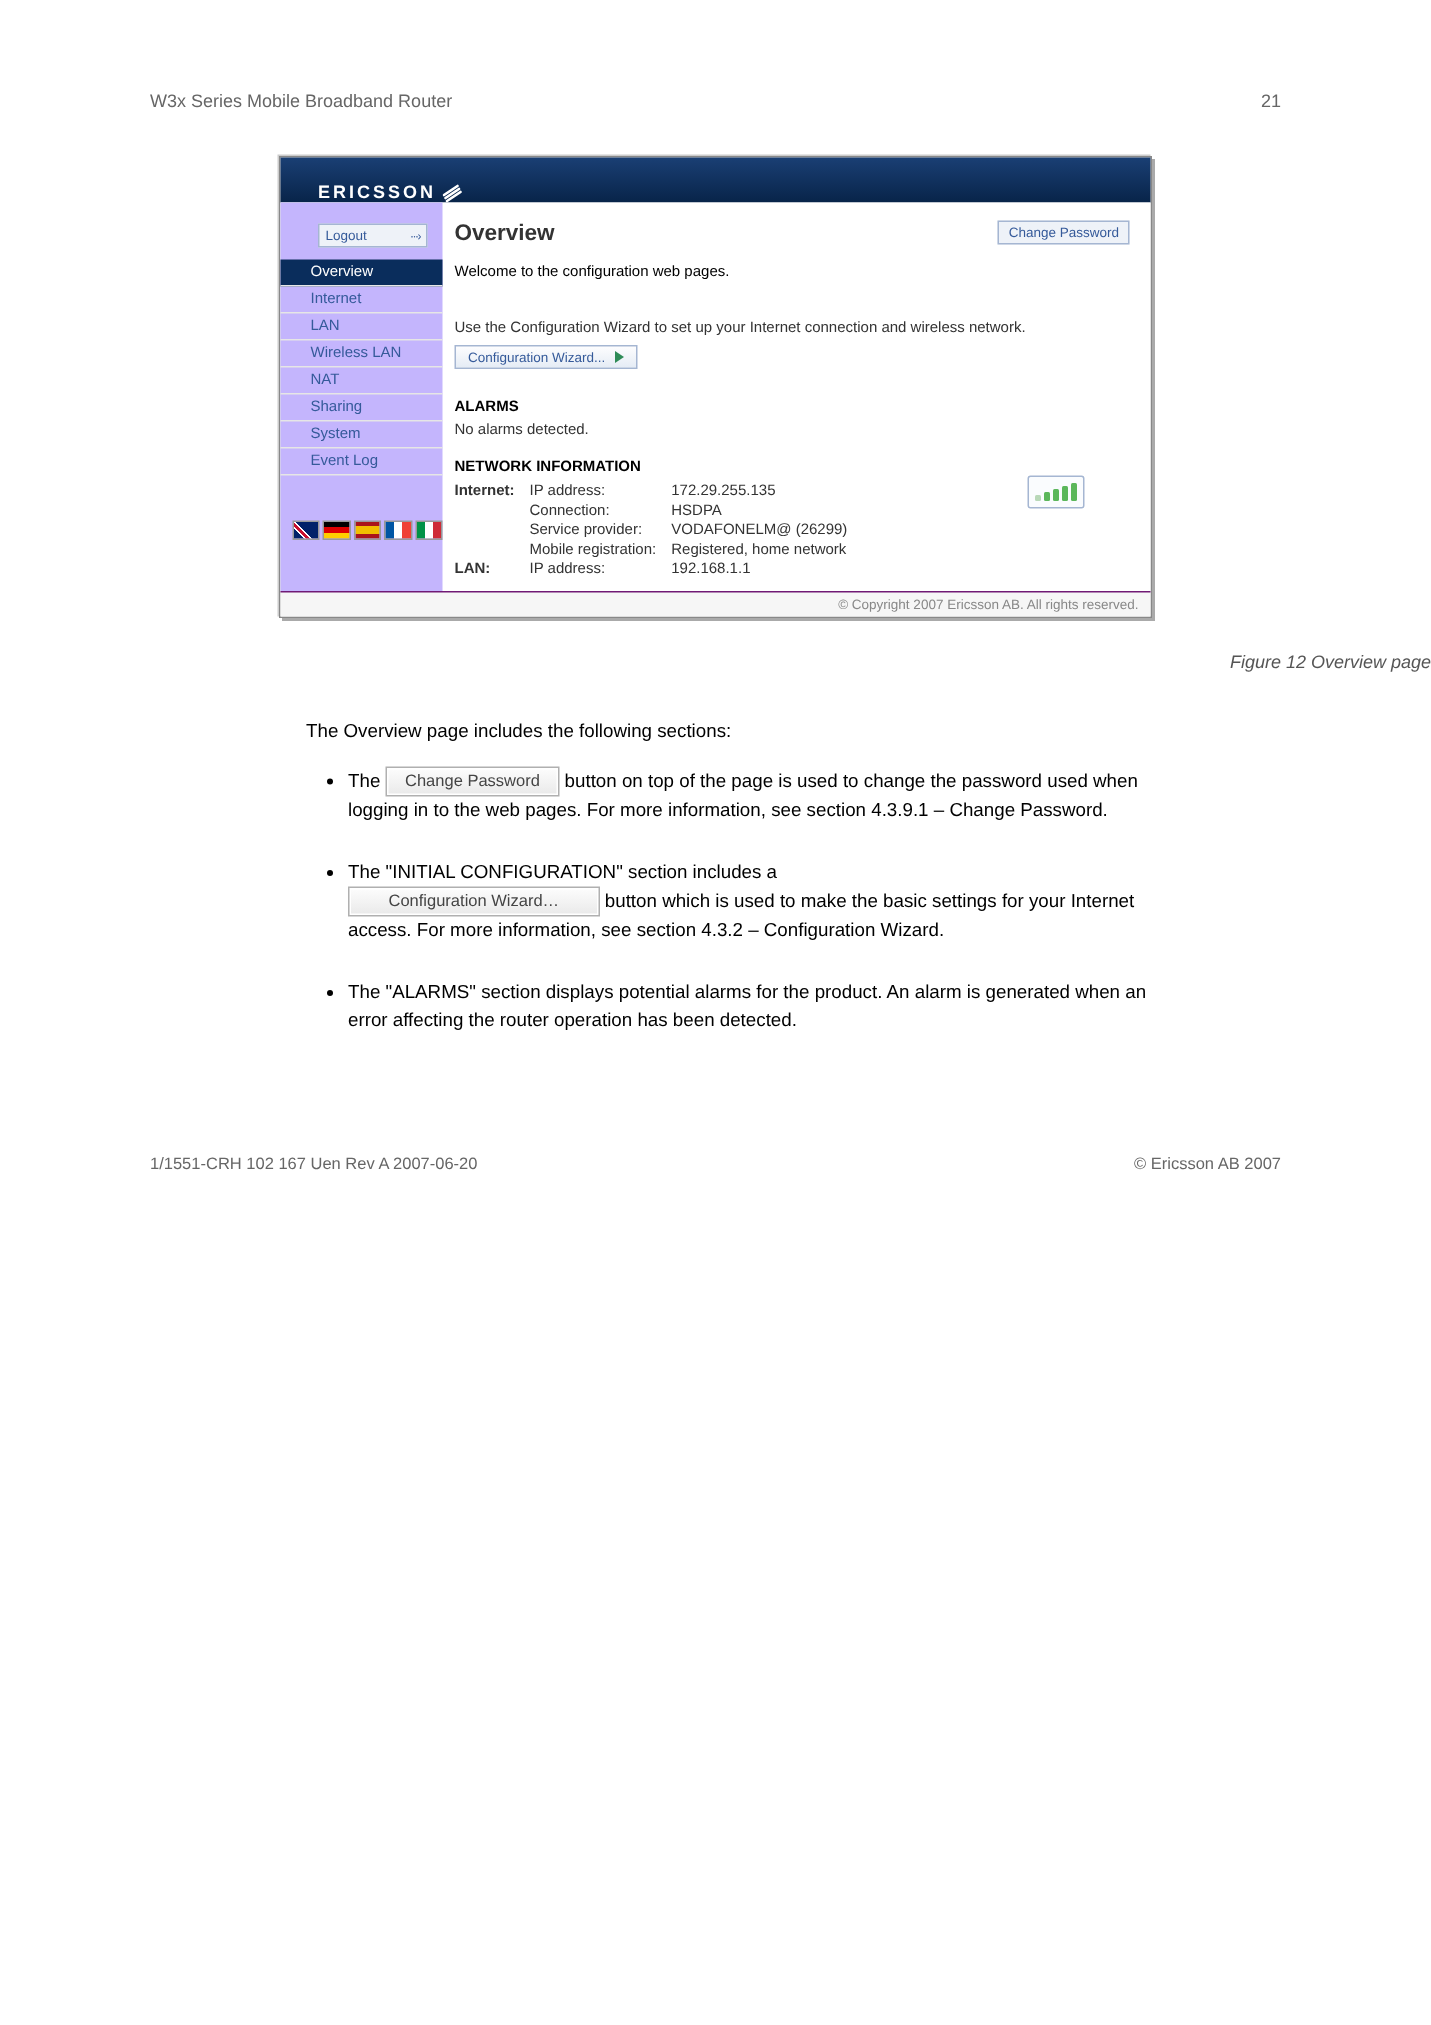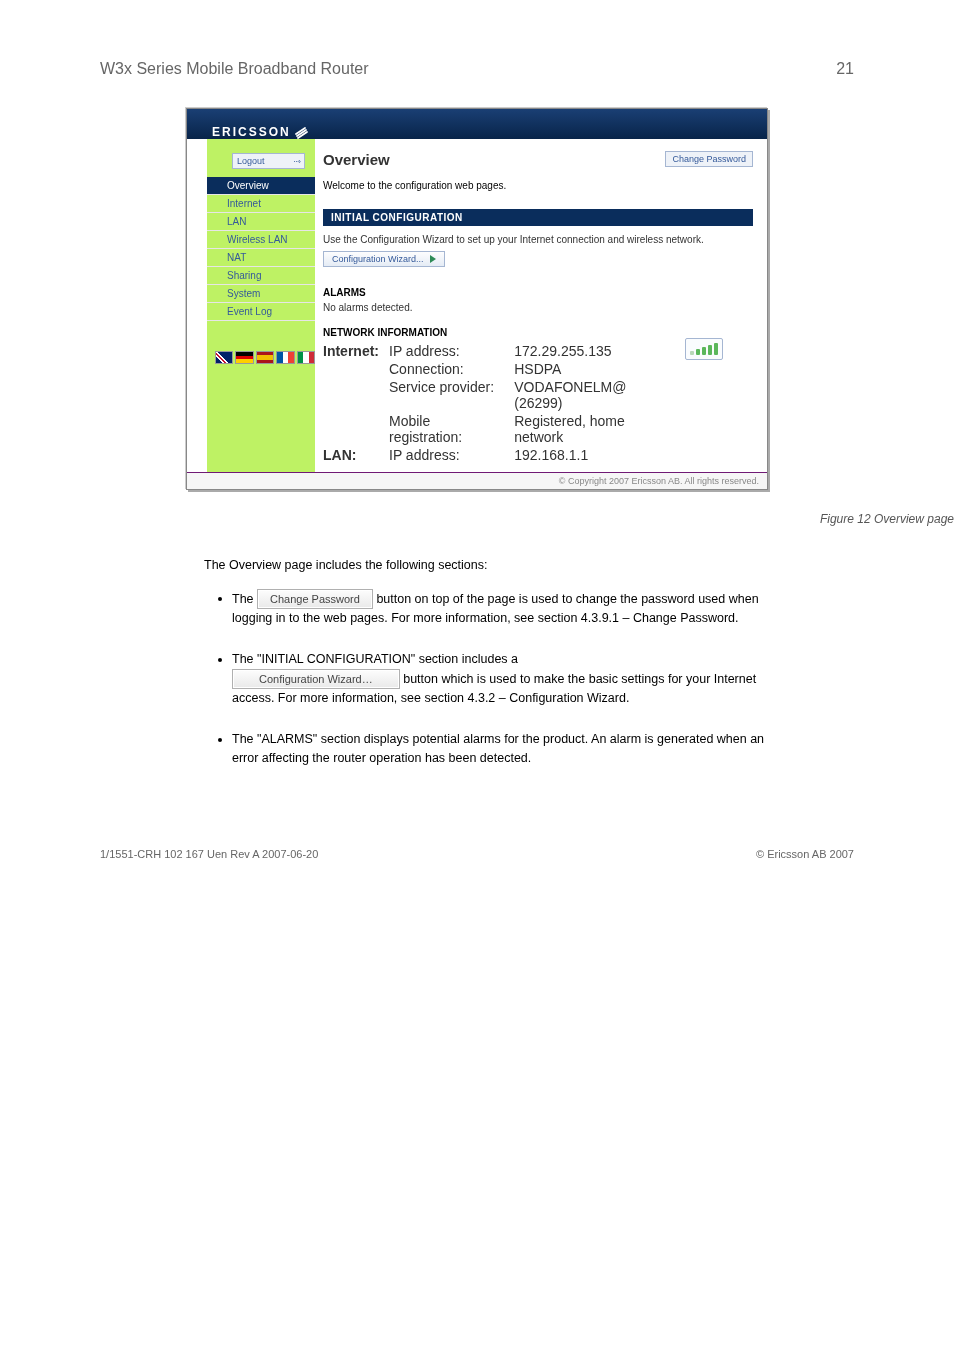--- a/index.html
+++ b/index.html
@@ -12,21 +12,21 @@
   .page {
     width: 954px;
     margin: 0 auto;
     padding: 0;
     position: relative;
     box-sizing: border-box;
   }
   .doc-header {
     padding: 60px 100px 30px 100px;
     color: #666;
-    font-size: 16px;
+    font-size: 12px;
   }
   .doc-header .title { display: inline-block; }
   .doc-header .number { float: right; }
   .figure-wrap {
     margin: 0 auto;
     width: 580px;
     border: 1px solid #888;
     box-shadow: 2px 2px 0 #aaa, -1px -1px 0 #ccc;
   }
   .app {
@@ -51,22 +51,21 @@
     align-items: center;
   }
   .app-top svg { margin-left:4px; }
   .app-body {
     display: flex;
     background: #fff;
   }
   .sidebar {
     width: 108px;
     padding: 14px 0 0 0;
-    background: #bef264;
-    margin-left: 20px;
+    background: #c4b5fd;
   }
   .logout-box {
     margin: 0 10px 8px 25px;
     border: 1px solid #a5b6d2;
     background: #eef2f8;
     font-size: 9px;
     color: #355a9a;
     padding: 2px 4px;
     display: flex;
     justify-content: space-between;
@@ -150,21 +149,21 @@
     border-top: 4px solid transparent;
     border-bottom: 4px solid transparent;
     border-left: 6px solid #2e8b57;
   }
   .h3 {
     font-weight: bold;
     color:#000;
     font-size: 10px;
     margin: 6px 0 4px 0;
   }
-  .netinfo { font-size:14px; }
+  .netinfo { font-size:10px; }
   .netinfo table { border-collapse: collapse; }
   .netinfo td { padding: 1px 10px 1px 0; vertical-align: top; }
   .netinfo .lbl { font-weight: bold; }
   .signal {
     float: right;
     margin-right: 30px;
     margin-top: -4px;
     display: flex;
     align-items: flex-end;
     gap: 2px;
@@ -269,21 +268,20 @@
             <span class="flag-fr"></span>
             <span class="flag-it"></span>
           </div>
         </div>
 
         <div class="main">
           <div class="chpw">Change Password</div>
           <h1>Overview</h1>
           <p class="welcome">Welcome to the configuration web pages.</p>
 
-          <div class="section-header">INITIAL CONFIGURATION</div>
           <div class="section-body">
             <div>Use the Configuration Wizard to set up your Internet connection and wireless network.</div>
             <div class="wizard-btn">
               <span>Configuration Wizard...</span>
               <span class="arrow"></span>
             </div>
           </div>
 
           <div class="h3">ALARMS</div>
           <div>No alarms detected.</div>

